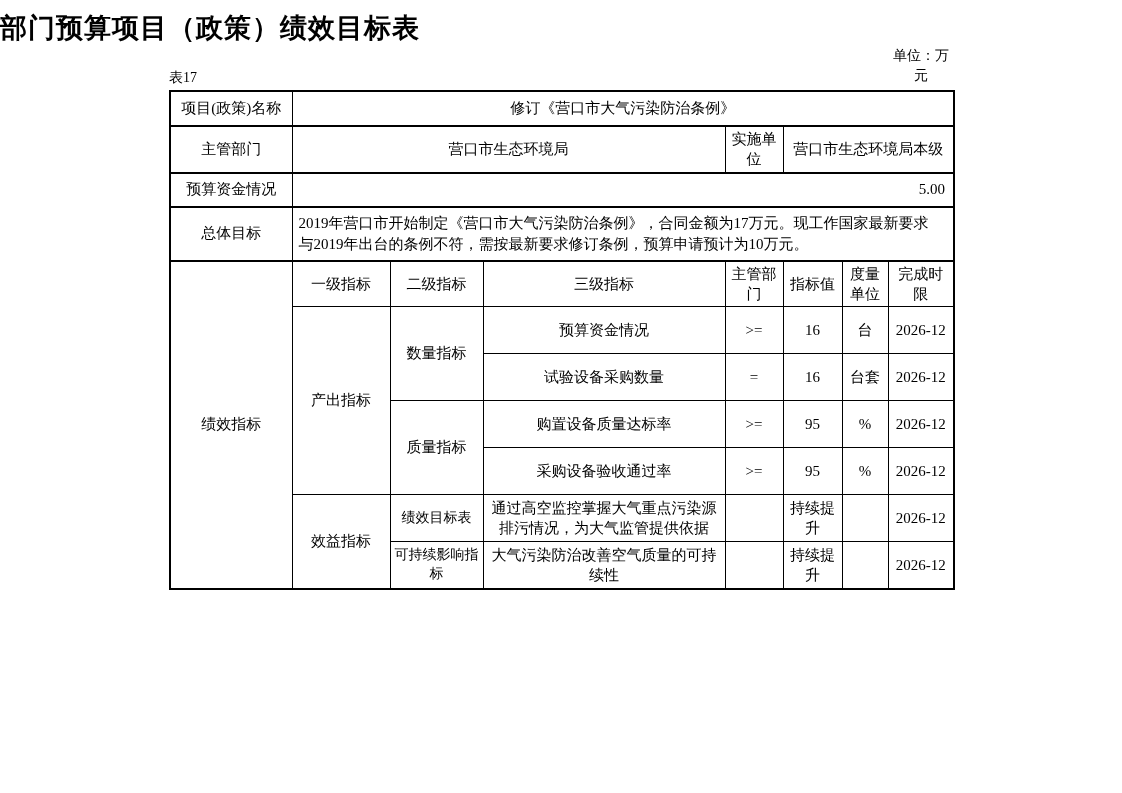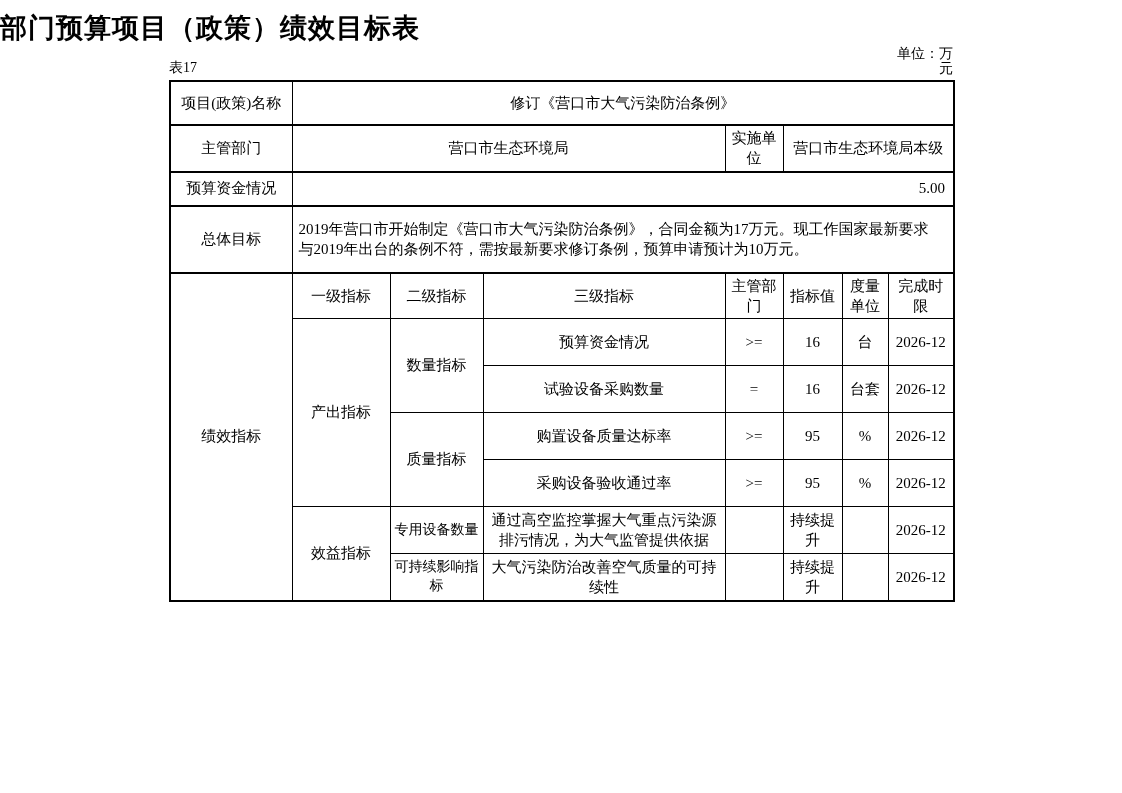--- a/index.html
+++ b/index.html
@@ -29,22 +29,22 @@
     display:flex;
     justify-content:space-between;
     align-items:flex-end;
     font-size:14px;
     margin-bottom:4px;
     min-height:28px;
   }
   .table-no { line-height:16px; }
   .unit-label {
     width:64px;
-    text-align:right;
-    line-height:15px;
+    text-align:center;
+    line-height:20px;
     word-break:break-all;
   }
   table.main {
     border-collapse:collapse;
     table-layout:fixed;
     width:784px;
     border:2px solid #000;
   }
   td {
     border:1px solid #000;
@@ -54,24 +54,24 @@
     padding:2px 3px;
     line-height:1.35;
     overflow:hidden;
     word-break:break-all;
   }
   tr.tkb td { border-bottom-width:2px; }
   td.left   { text-align:left; padding-left:6px; padding-right:18px; }
   td.right  { text-align:right; padding-right:8px; }
   td.tight  { padding-left:0; padding-right:0; font-size:14px; }
   
-  tr.r1 { height:44px; }
+  tr.r1 { height:35px; }
   tr.r2 { height:35px; }
   tr.r3 { height:34px;margin-left:33px; }
-  tr.r4 { height:67px; }
+  tr.r4 { height:54px; }
   tr.rh { height:45px; }
   tr.rd { height:47px; }
 </style>
 </head>
 <body>
 
 <div class="doc-title">部门预算项目（政策）绩效目标表</div>
 
 <div class="content">
 
@@ -156,21 +156,21 @@
     <tr class="rd">
       <td>采购设备验收通过率</td>
       <td>&gt;=</td>
       <td>95</td>
       <td>%</td>
       <td>2026-12</td>
     </tr>
 
     <tr class="rd">
       <td rowspan="2">效益指标</td>
-      <td class="tight">专用设备数量</td>
+      <td class="tight">绩效目标表</td>
       <td>通过高空监控掌握大气重点污染源排污情况，为大气监管提供依据</td>
       <td></td>
       <td>持续提升</td>
       <td></td>
       <td>2026-12</td>
     </tr>
 
     <tr class="rd">
       <td class="tight">可持续影响指标</td>
       <td>大气污染防治改善空气质量的可持续性</td>

